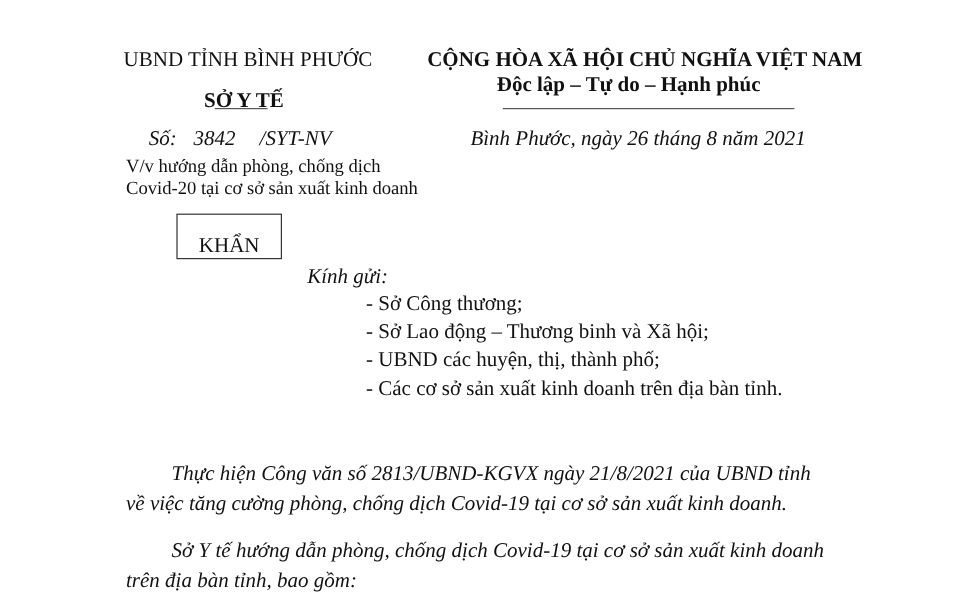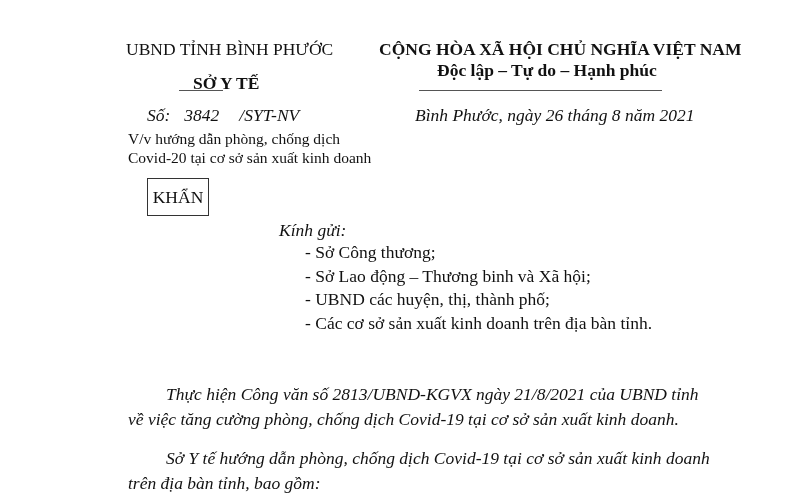--- a/index.html
+++ b/index.html
@@ -8,21 +8,21 @@
       background: #ffffff;
     }
     body {
       width: 800px;
       height: 500px;
       position: relative;
       overflow: hidden;
       font-family: "Liberation Serif", "DejaVu Serif", serif;
       color: #111111;
     }
-    .abs { position: absolute; white-space: nowrap; margin-left: 23px; }
+    .abs { position: absolute; white-space: nowrap; }
     .hdr {
       font-size: 17.5px;
       line-height: 22px;
     }
     .bold { font-weight: bold; }
     .italic { font-style: italic; }
     .rule {
       position: absolute;
       height: 1px;
       background: #555555;
@@ -33,26 +33,26 @@
       font-style: italic;
     }
     .small-text {
       font-size: 15.5px;
       line-height: 19px;
     }
     .urgent-box {
       position: absolute;
       left: 147px;
       top: 178px;
-      width: 62px;
+      width: 88px;
       height: 38px;
       border: 1px solid #333333;
       box-sizing: border-box;
       display: flex;
-      align-items: center;
+      align-items: flex-end;
       justify-content: center;
       font-size: 17.5px;
     }
     .recipient-list {
       position: absolute;
       left: 305px;
       top: 241px;
       margin: 0;
       padding: 0;
       list-style: none;

